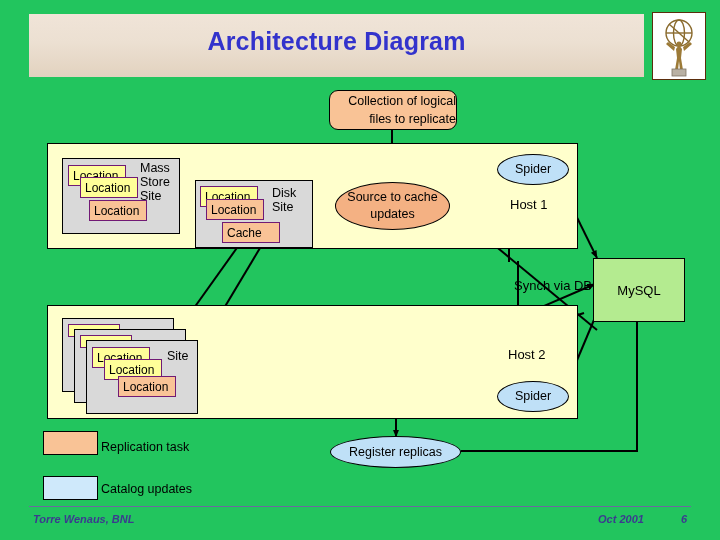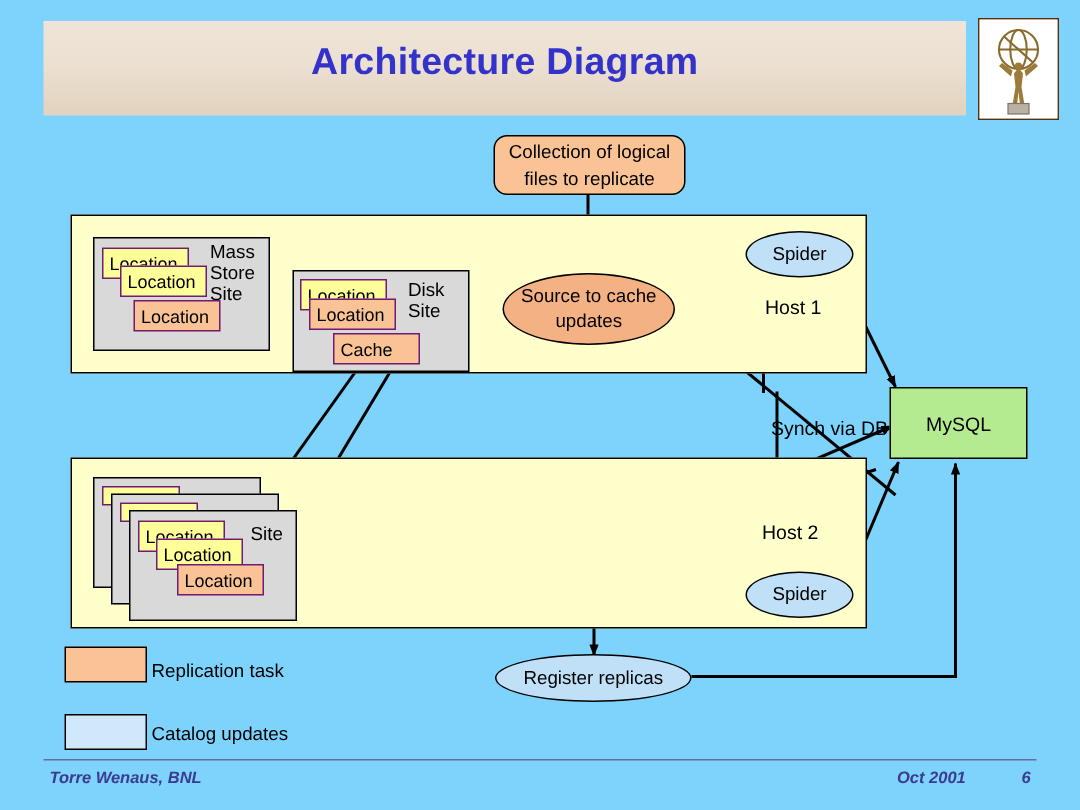--- a/index.html
+++ b/index.html
@@ -13,21 +13,21 @@
     overflow: hidden;
     font-family: "Liberation Sans", sans-serif;
     position: relative;
   }
 
   #slide {
     position: absolute;
     left: 0; top: 0;
     width: 720px;
     height: 540px;
-    background: #7dd3fc;
+    background: #22c55e;
   }
 
   
   #title-banner {
     position: absolute;
     left: 29px; top: 14px;
     width: 615px; height: 63px;
     background: linear-gradient(to bottom, #f0e4d8 0%, #ece0d2 45%, #e2d2bf 100%);
   }
   #title-text {
@@ -105,21 +105,21 @@
   .ell-blue   { background: #bfe0f7; }
 
   .rounded-box {
     position: absolute;
     background: #f9c396;
     border: 1px solid #000000;
     border-radius: 9px;
     box-sizing: border-box;
     display: flex;
     flex-direction: column;
-    align-items: center;
+    align-items: flex-end;
     justify-content: center;
     font-size: 12.5px;
     color: #000000;
     text-align: center;
     line-height: 18px;
   }
 
   .db-box {
     position: absolute;
     background: #b4eb90;
@@ -275,21 +275,21 @@
     <span>updates</span>
   </div>
 
   <div class="ellipse ell-blue" style="left:497px; top:154px; width:72px; height:31px;">Spider</div>
 
   <div class="plain-label" style="left:510px; top:197px;">Host 1</div>
 
   <div class="plain-label" style="left:228px; top:277px;margin-top:34px;">scp, gsiftp</div>
   <div class="plain-label" style="left:466px; top:278px;margin-left:48px;">Synch  via DB</div>
 
-  <div class="db-box" style="left:593px; top:258px; width:92px; height:48px;">MySQL</div>
+  <div class="db-box" style="left:593px; top:258px; width:92px; height:64px;">MySQL</div>
 
   <div class="host-panel" style="left:47px; top:305px; width:531px; height:114px;"></div>
 
   <div class="site-box" style="left:62px; top:318px; width:112px; height:74px;"></div>
   <div class="loc-box loc-yellow" style="left:68px; top:324px; width:52px; height:13px;"></div>
 
   <div class="site-box" style="left:74px; top:329px; width:112px; height:74px;"></div>
   <div class="loc-box loc-yellow" style="left:80px; top:335px; width:52px; height:13px;"></div>
 
   <div class="site-box" style="left:86px; top:340px; width:112px; height:74px;"></div>

